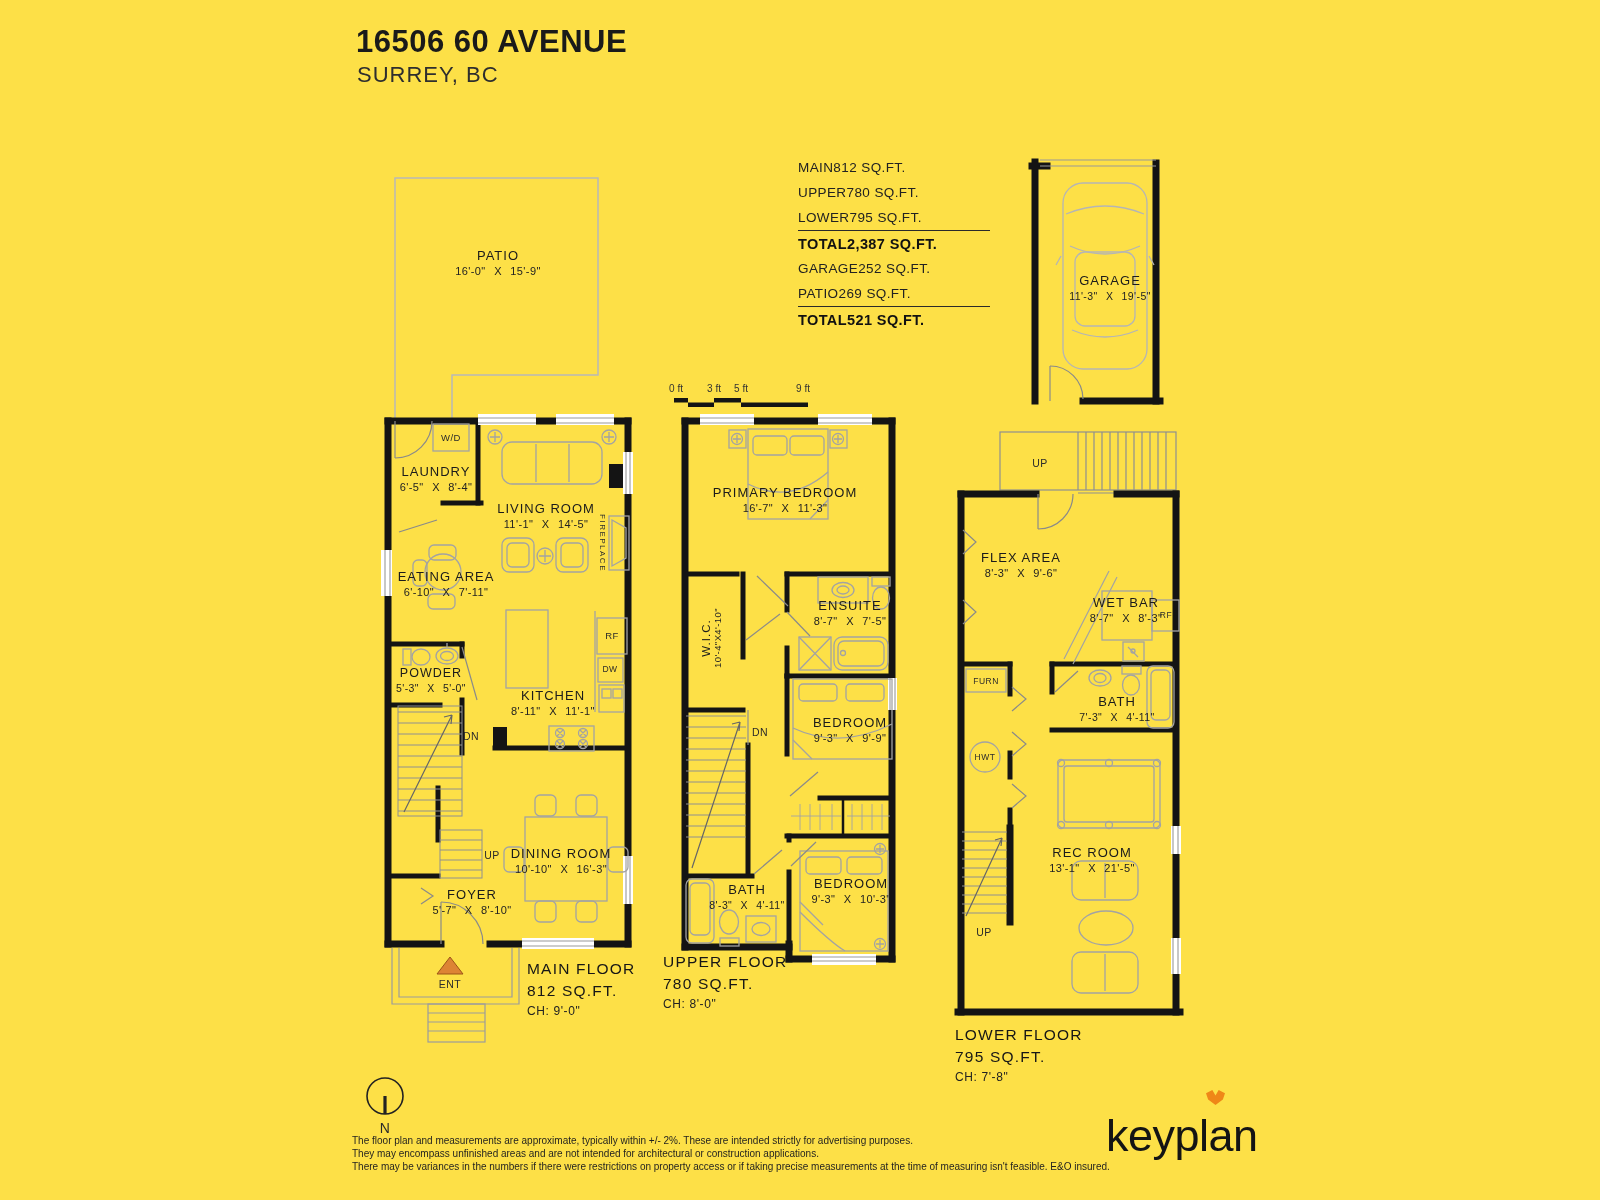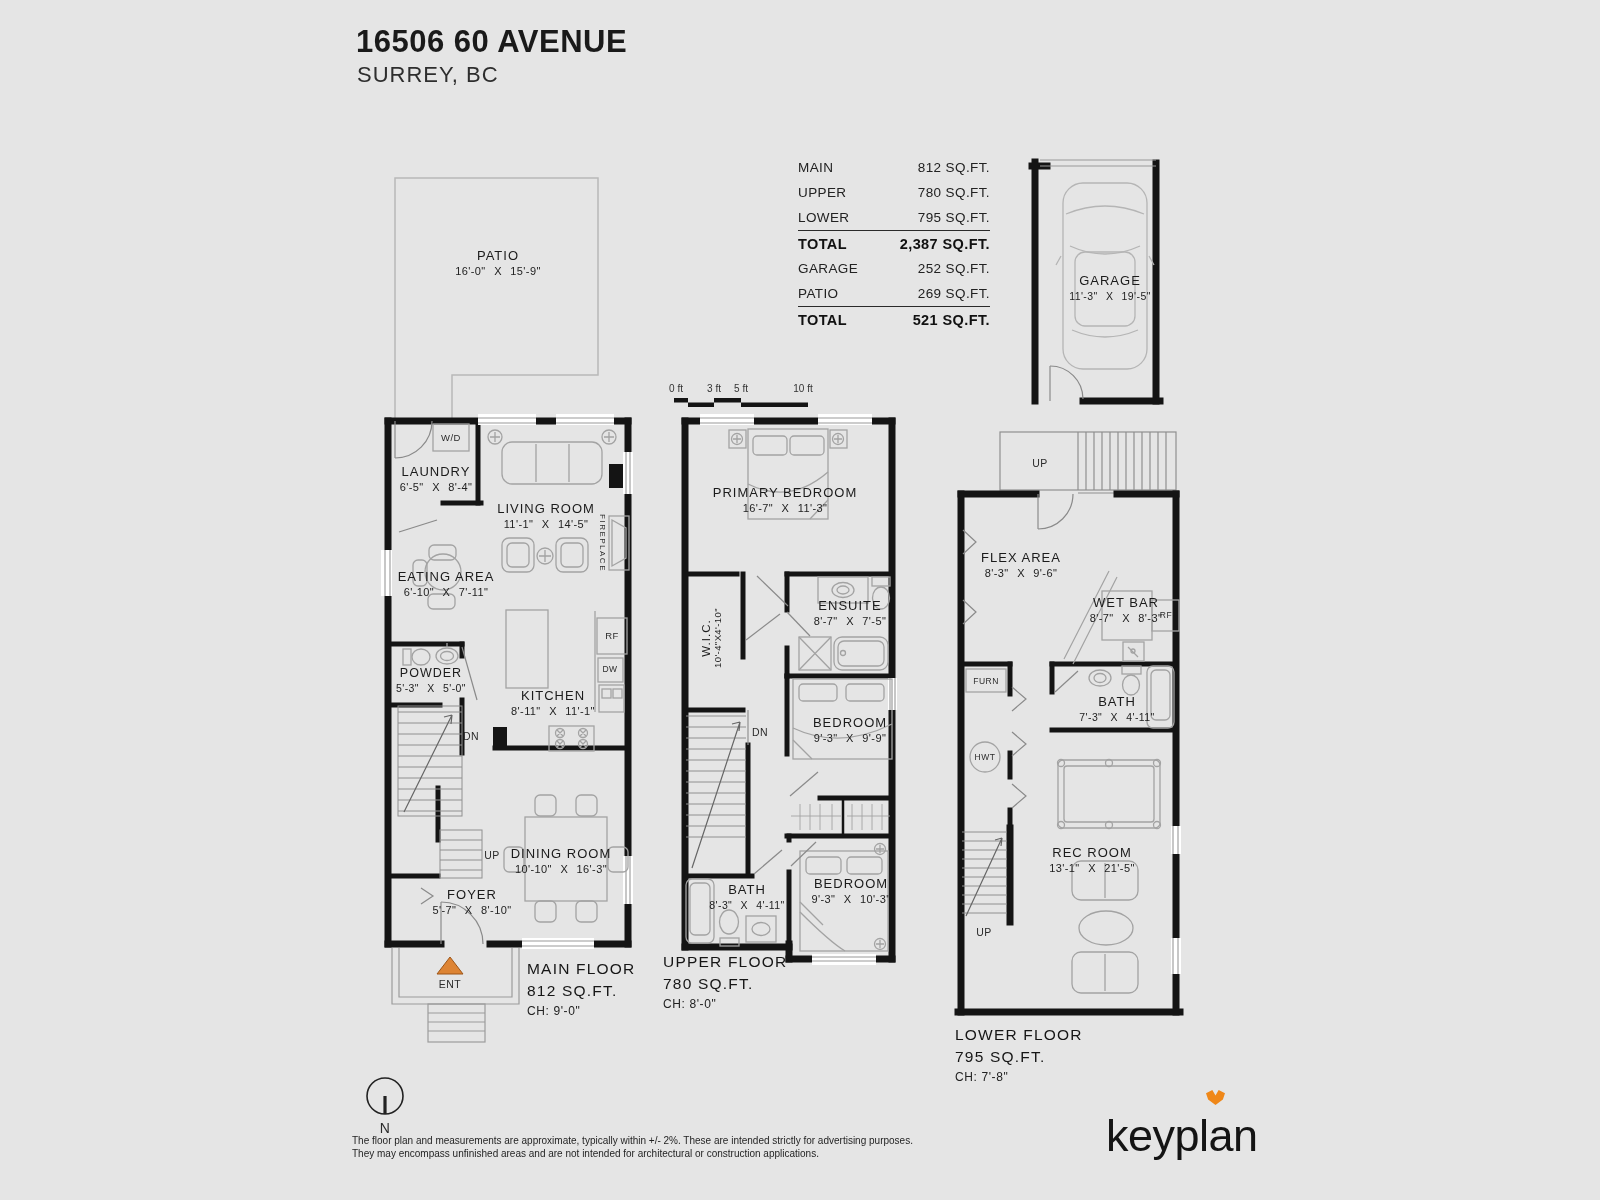--- a/index.html
+++ b/index.html
@@ -1,23 +1,23 @@
 <!DOCTYPE html>
 <html><head>
 <meta charset="utf-8">
 <style>
   html,body{margin:0;padding:0;background:#fff;}
-  .canvas{position:relative;width:1600px;height:1200px;background:#e5e5e5;overflow:hidden;
+  .canvas{position:relative;width:1600px;height:1200px;background:#fde047;overflow:hidden;
           font-family:"Liberation Sans","DejaVu Sans",sans-serif;color:#1c1c1c;}
   .abs{position:absolute;}
   svg{position:absolute;left:0;top:0;}
   .page-title{position:absolute;left:356px;top:24px;font-size:31px;font-weight:700;letter-spacing:0.5px;color:#1a1a1a;white-space:nowrap;}
   .page-subtitle{position:absolute;left:357px;top:62px;font-size:22px;font-weight:300;letter-spacing:1px;color:#2e2e2e;white-space:nowrap;}
   .area-table{position:absolute;left:798px;top:155px;width:192px;}
-  .trow{display:flex;justify-content:space-between;align-items:center;height:25px;font-size:13.5px;letter-spacing:0.4px;color:#222;}
+  .trow{display:flex;justify-content:flex-start;align-items:center;height:25px;font-size:13.5px;letter-spacing:0.4px;color:#222;}
   .trow.bold{font-weight:700;font-size:14.5px;color:#111;}
   .trow.rule{border-top:1.6px solid #2a2a2a;}
   .room{position:absolute;transform:translate(-50%,0);text-align:center;white-space:nowrap;}
   .nm{font-size:13px;letter-spacing:1px;font-weight:500;color:#1b1b1b;}
   .dm{font-size:11px;letter-spacing:0.4px;word-spacing:5px;margin-top:2px;color:#222;}
   .ann{position:absolute;transform:translate(-50%,-50%);font-size:10.5px;letter-spacing:0.5px;color:#2b2b2b;white-space:nowrap;}
   .ann.small{font-size:8.5px;}
   .ann.mid{font-size:9.5px;}
   .vlabel{position:absolute;transform:translate(-50%,-50%) rotate(-90deg);text-align:center;white-space:nowrap;}
   .vlabel .nm{font-size:11.5px;}
@@ -399,21 +399,21 @@
       </div>
     <div class="trow bold rule">
         <span>TOTAL</span>
         <span>521 SQ.FT.</span>
       </div>
   </div>
 
   <div class="slabel" style="left:676px;top:388px">0 ft</div>
   <div class="slabel" style="left:714px;top:388px">3 ft</div>
   <div class="slabel" style="left:741px;top:388px">5 ft</div>
-  <div class="slabel" style="left:803px;top:388px">10 ft</div>
+  <div class="slabel" style="left:803px;top:388px">9 ft</div>
 
   <div class="room" style="left:1110px;top:273px">
     <div class="nm">GARAGE</div>
     <div class="dm" style="font-size:10.5px">11'-3" X 19'-5"</div>
   </div>
   <div class="room" style="left:498px;top:248px">
     <div class="nm">PATIO</div>
     <div class="dm">16'-0" X 15'-9"</div>
   </div>
 
@@ -519,20 +519,21 @@
     <div class="fl-title">LOWER FLOOR</div>
     <div class="fl-area">795 SQ.FT.</div>
     <div class="fl-ch">CH: 7'-8"</div>
   </div>
 
   <div class="ann" style="left:385px;top:1128px;font-size:14px">N</div>
 
   <div class="disclaimer">
     <div>The floor plan and measurements are approximate, typically within +/- 2%. These are intended strictly for advertising purposes.</div>
     <div>They may encompass unfinished areas and are not intended for architectural or construction applications.</div>
+    <div>There may be variances in the numbers if there were restrictions on property access or if taking precise measurements at the time of measuring isn't feasible. E&amp;O insured.</div>
   </div>
 
   <div class="logo-text">keyplan</div>
   <svg class="abs" style="left:1206px;top:1089px" width="19" height="17" viewBox="0 0 18 16">
     <polygon points="0,4 6,1 9,6 12,1 18,4 16,10 9,15 2,10" fill="#EF8718"></polygon>
   </svg>
 
 </div>
 
 </body></html>

